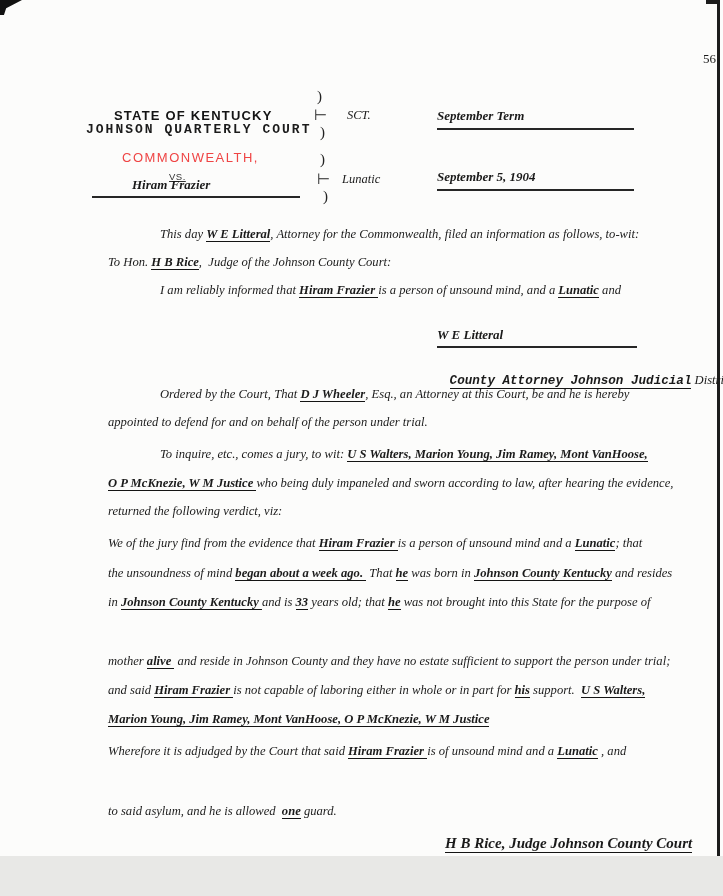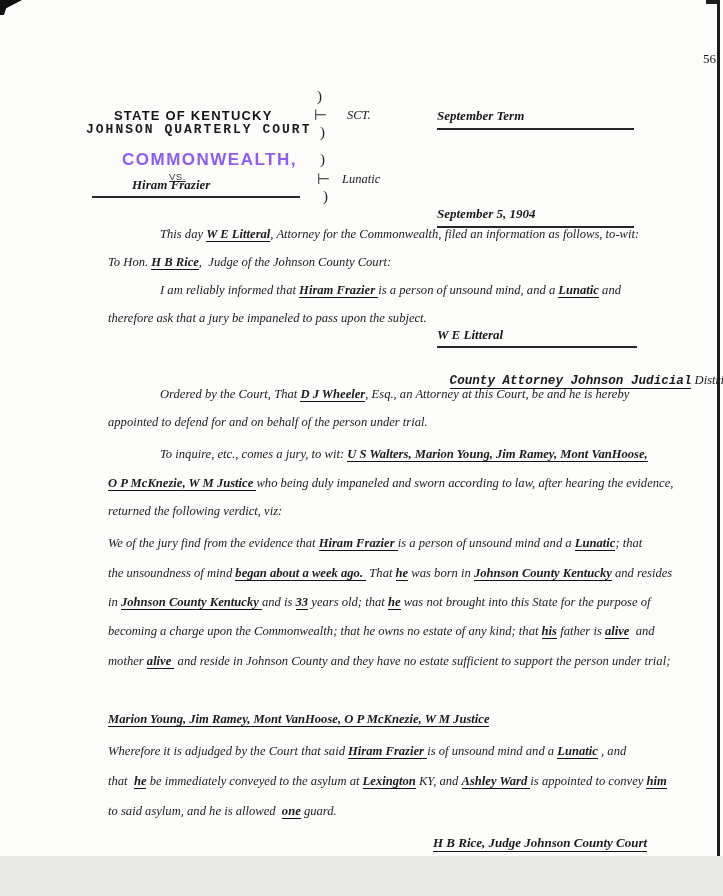--- a/index.html
+++ b/index.html
@@ -68,26 +68,26 @@
     position: absolute; left: 342px; top: 172px;
     font-style: italic; font-size: 12.5px;
   }
   .blank-line {
     position: absolute; height: 22px;
     border-bottom: 2px solid #262626;
     font-style: italic; font-weight: 700; font-size: 13px;
     white-space: pre;
   }
   .term-blank { left: 437px; top: 108px; width: 197px; }
-  .date-blank { left: 437px; top: 169px; width: 197px; margin-top: 37px; }
+  .date-blank { left: 437px; top: 169px; width: 197px; }
   .commonwealth-line {
     position: absolute; left: 122px; top: 150px;
     font-family: "Liberation Sans", sans-serif;
-    font-weight: 700; font-size: 17px; letter-spacing: 1.5px;
-    color: #8b5cf6;
+    font-weight: 400; font-size: 13px; letter-spacing: 1.5px;
+    color: #ef4444;
   }
   .vs-line {
     position: absolute; left: 169px; top: 171px;
     font-family: "Liberation Sans", sans-serif;
     font-size: 9.5px; letter-spacing: 0.5px; color: #333; text-decoration: underline;
   }
   .defendant-blank {
     left: 92px; top: 177px; width: 208px; padding-left: 40px; height: 21px;
   }
   
@@ -113,22 +113,22 @@
     font-style: italic; font-size: 12.6px; white-space: pre;
   }
   .sig-title-line .filled {
     font-weight: 700; border-bottom: 1.6px solid #141414; font-family: Liberation Mono, monospace;
   }
   .attest-label {
     position: absolute; left: 111px; top: 834px;
     font-style: italic; font-size: 12.6px; margin-top: 44px;
   }
   .attest-sig {
-    position: absolute; left: 433px;
-    font-style: italic; font-weight: 700; font-size: 13px;
+    position: absolute; left: 445px;
+    font-style: italic; font-weight: 700; font-size: 15px;
     border-bottom: 1.8px solid #141414; white-space: pre;
   }
   .attest-sig.judge { top: 835px; }
   .attest-sig.clerk { top: 854px; }
 </style>
 </head>
 <body>
 
 <div id="page">
 
@@ -153,39 +153,37 @@
 
   <div class="brace b2-top">)</div>
   <div class="brace b2-mid">⊢</div>
   <div class="brace b2-bot">)</div>
   <div class="lunatic-label">Lunatic</div>
   <div class="blank-line date-blank">September 5, 1904</div>
 
   <div class="doc-line indent" style="top:227px"><span class="seg-p">This day </span><span class="seg-f">W E Litteral</span><span class="seg-p">, Attorney for the Commonwealth, filed an information as follows, to-wit:</span></div>
   <div class="doc-line" style="top:255px"><span class="seg-p">To Hon. </span><span class="seg-f">H B Rice</span><span class="seg-p">,  Judge of the Johnson County Court:</span></div>
   <div class="doc-line indent" style="top:283px"><span class="seg-p">I am reliably informed that </span><span class="seg-f">Hiram Frazier </span><span class="seg-p">is a person of unsound mind, and a </span><span class="seg-f">Lunatic</span><span class="seg-p"> and</span></div>
-  <div class="doc-line" style="top:311px"><span class="seg-p">therefore ask that a jury be impaneled to pass upon the subject.</span></div>
 
   <div class="sig-name-blank">W E Litteral</div>
   <div class="sig-title-line">
     <span class="filled">County Attorney Johnson Judicial</span><span> District</span>
   </div>
 
   <div class="doc-line indent" style="top:387px"><span class="seg-p">Ordered by the Court, That </span><span class="seg-f">D J Wheeler</span><span class="seg-p">, Esq., an Attorney at this Court, be and he is hereby</span></div>
   <div class="doc-line" style="top:415px"><span class="seg-p">appointed to defend for and on behalf of the person under trial.</span></div>
   <div class="doc-line indent" style="top:447px"><span class="seg-p">To inquire, etc., comes a jury, to wit: </span><span class="seg-f">U S Walters, Marion Young, Jim Ramey, Mont VanHoose,</span></div>
   <div class="doc-line" style="top:476px"><span class="seg-f">O P McKnezie, W M Justice </span><span class="seg-p">who being duly impaneled and sworn according to law, after hearing the evidence,</span></div>
   <div class="doc-line" style="top:504px"><span class="seg-p">returned the following verdict, viz:</span></div>
   <div class="doc-line" style="top:536px"><span class="seg-p">We of the jury find from the evidence that </span><span class="seg-f">Hiram Frazier </span><span class="seg-p">is a person of unsound mind and a </span><span class="seg-f">Lunatic</span><span class="seg-p">; that</span></div>
   <div class="doc-line" style="top:566px"><span class="seg-p">the unsoundness of mind </span><span class="seg-f">began about a week ago. </span><span class="seg-p"> That </span><span class="seg-f">he</span><span class="seg-p"> was born in </span><span class="seg-f">Johnson County Kentucky</span><span class="seg-p"> and resides</span></div>
   <div class="doc-line" style="top:595px"><span class="seg-p">in </span><span class="seg-f">Johnson County Kentucky </span><span class="seg-p">and is </span><span class="seg-f">33</span><span class="seg-p"> years old; that </span><span class="seg-f">he</span><span class="seg-p"> was not brought into this State for the purpose of</span></div>
-  <div class="doc-line" style="top:624px"><span class="seg-p">becoming a charge upon the Commonwealth; that he owns no estate of any kind; that </span><span class="seg-f">his</span><span class="seg-p"> father is </span><span class="seg-f">alive</span><span class="seg-p">  and</span></div>
   <div class="doc-line" style="top:654px"><span class="seg-p">mother </span><span class="seg-f">alive </span><span class="seg-p"> and reside in Johnson County and they have no estate sufficient to support the person under trial;</span></div>
+  <div class="doc-line" style="top:683px"><span class="seg-p">and said </span><span class="seg-f">Hiram Frazier </span><span class="seg-p">is not capable of laboring either in whole or in part for </span><span class="seg-f">his</span><span class="seg-p"> support.  </span><span class="seg-f">U S Walters,</span></div>
   <div class="doc-line" style="top:712px"><span class="seg-f">Marion Young, Jim Ramey, Mont VanHoose, O P McKnezie, W M Justice</span></div>
   <div class="doc-line" style="top:744px"><span class="seg-p">Wherefore it is adjudged by the Court that said </span><span class="seg-f">Hiram Frazier </span><span class="seg-p">is of unsound mind and a </span><span class="seg-f">Lunatic</span><span class="seg-p"> , and</span></div>
-  <div class="doc-line" style="top:774px"><span class="seg-p">that  </span><span class="seg-f">he</span><span class="seg-p"> be immediately conveyed to the asylum at </span><span class="seg-f">Lexington</span><span class="seg-p"> KY, and </span><span class="seg-f">Ashley Ward </span><span class="seg-p">is appointed to convey </span><span class="seg-f">him</span></div>
   <div class="doc-line" style="top:804px"><span class="seg-p">to said asylum, and he is allowed  </span><span class="seg-f">one</span><span class="seg-p"> guard.</span></div>
 
   <div class="attest-label">Attest:</div>
   <div class="attest-sig judge">H B Rice, Judge Johnson County Court</div>
   <div class="attest-sig clerk">J M Price, Clerk Johnson County</div>
 
 </div>
 
 </body></html>

